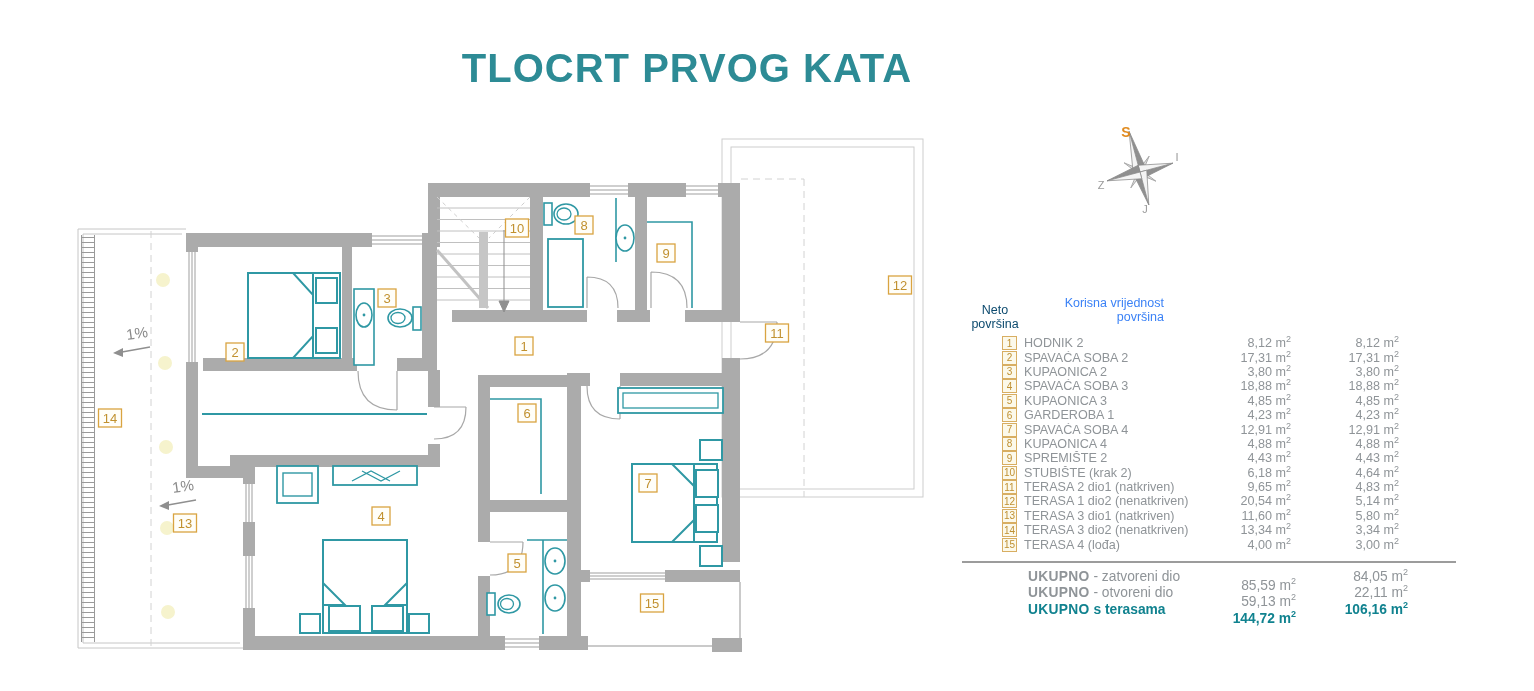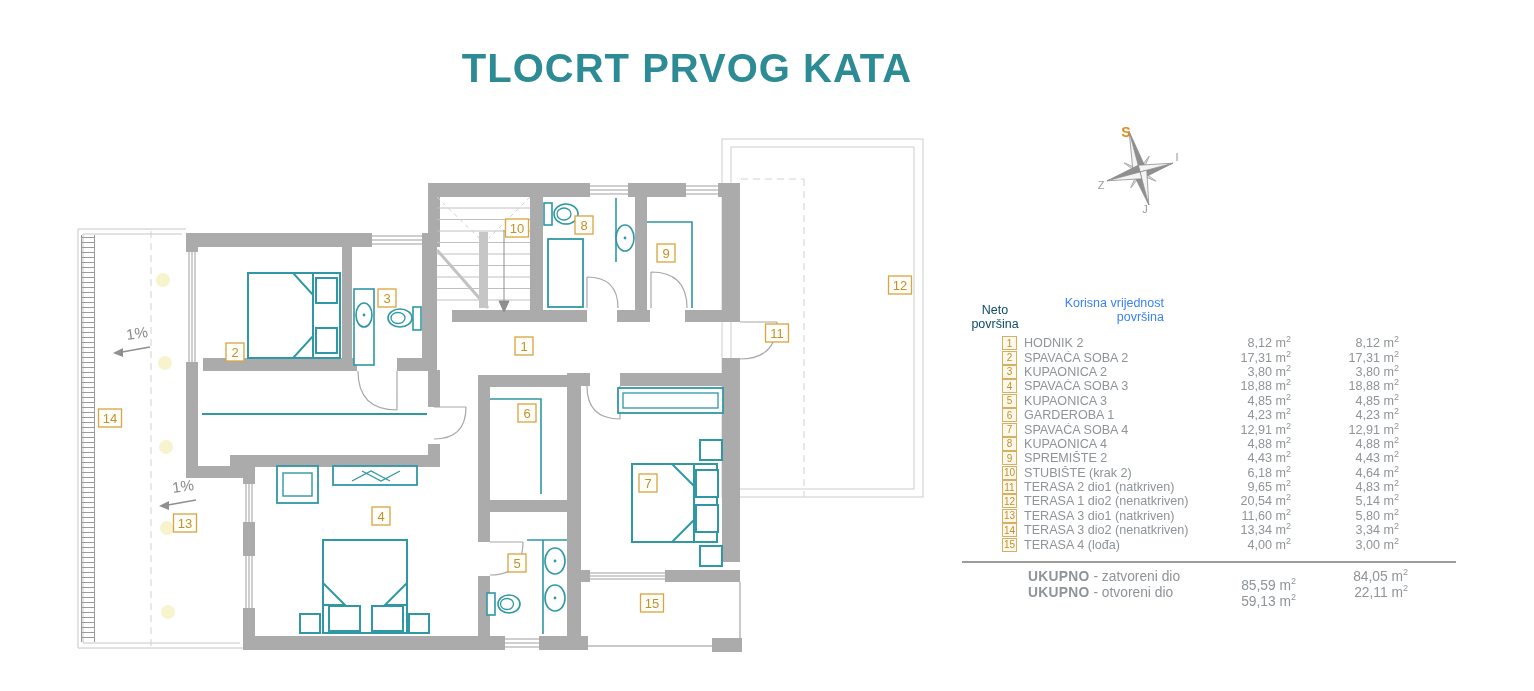--- a/index.html
+++ b/index.html
@@ -456,16 +456,21 @@
         <div class="trow">
           <span class="tname"><b>UKUPNO</b> - zatvoreni dio</span>
           <span class="tv1">85,59 m<sup>2</sup></span>
           <span class="tv2">84,05 m<sup>2</sup></span>
         </div>
         <div class="trow">
           <span class="tname"><b>UKUPNO</b> - otvoreni dio</span>
           <span class="tv1">59,13 m<sup>2</sup></span>
           <span class="tv2">22,11 m<sup>2</sup></span>
         </div>
+        <div class="trow accent">
+          <span class="tname"><b>UKUPNO</b> s terasama</span>
+          <span class="tv1">144,72 m<sup>2</sup></span>
+          <span class="tv2">106,16 m<sup>2</sup></span>
+        </div>
       </div>
   </div>
 
 </div>
 
 </body></html>

